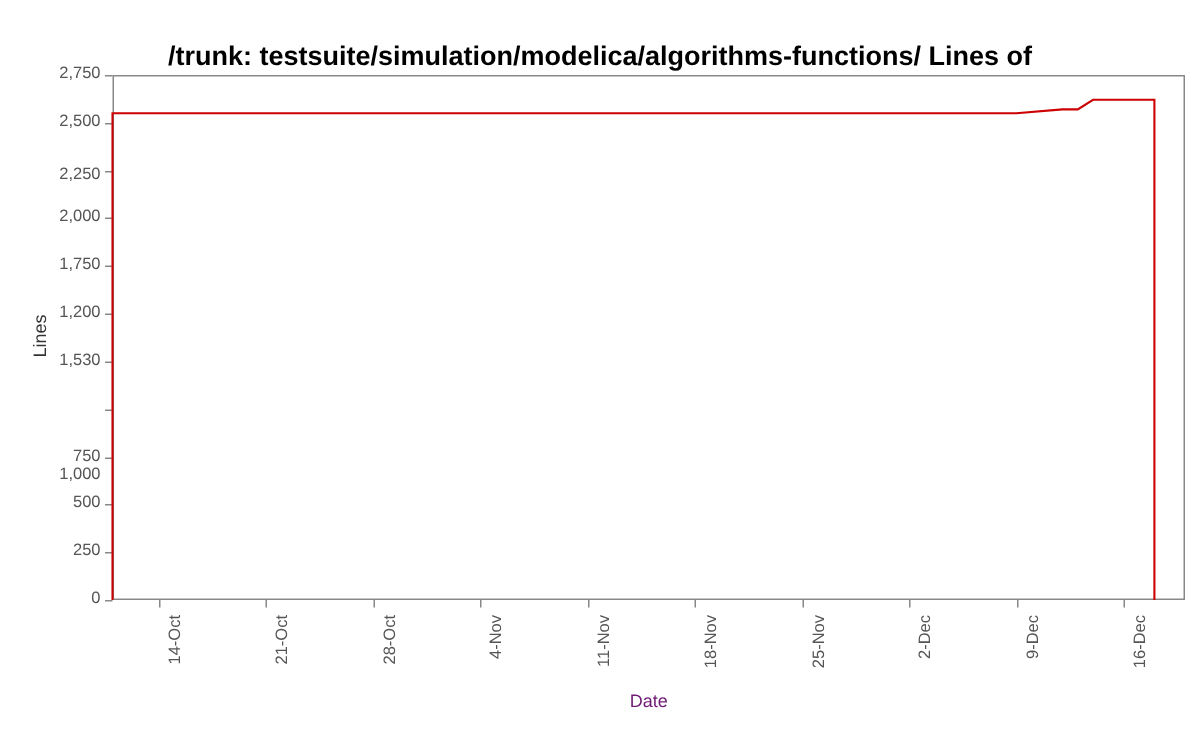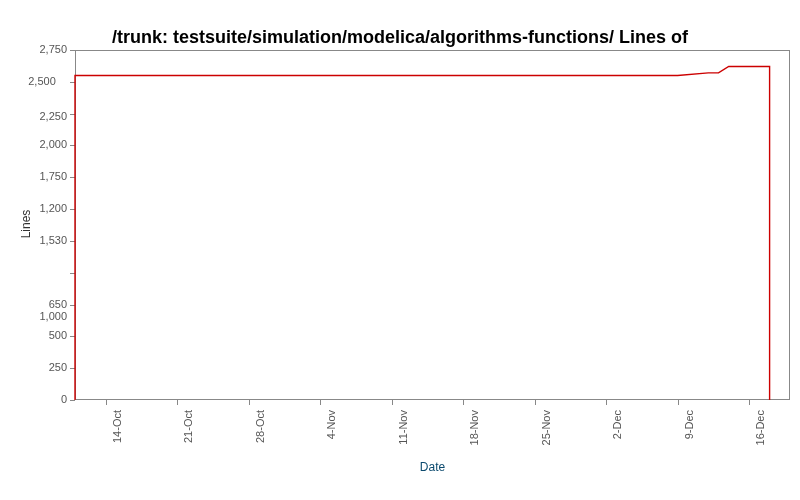--- a/index.html
+++ b/index.html
@@ -4,56 +4,56 @@
 <style>
   * { margin: 0; padding: 0; box-sizing: border-box; }
   body { font-family: Arial, sans-serif; background: #fff; width: 800px; height: 500px; position: relative; }
   .title { text-align: center; font-weight: bold; font-size: 18px; padding-top: 6px; line-height: 1.2; margin-top: 21px; }
   .plot-area { position: absolute; border: 1px solid #888; background: #fff; }
   .ytick { position: absolute; font-size: 11px; color: #555; text-align: right; }
   .ytick-mark { position: absolute; background: #888; height: 1px; }
   .xtick { position: absolute; font-size: 11px; color: #555; transform: rotate(-90deg); transform-origin: right top; white-space: nowrap; text-align: right; }
   .xtick-mark { position: absolute; background: #888; width: 1px; }
   .ylabel { position: absolute; transform: rotate(-90deg); transform-origin: center; font-size: 12px; color: #333; }
-  .xlabel { position: absolute; font-size: 12px; color: #0c4a6e; text-align: center; }
+  .xlabel { position: absolute; font-size: 12px; color: #701a75; text-align: center; }
   svg.line { position: absolute; top: 0; left: 0; }
 </style>
 </head>
 <body>
 
 <div class="title">
   <span>/trunk: testsuite/simulation/modelica/algorithms-functions/ Lines of</span><br>
   <span>Code</span>
 </div>
 
 <div id="plot" class="plot-area" style="left: 75px; top: 50px; width: 715px; height: 350px;"></div>
 <div id="ylabel" class="ylabel" style="left: 12px; top: 217px;">Lines</div>
 <div id="xlabel" class="xlabel" style="left: 75px; width: 715px; top: 460px;">Date</div>
 
 <div class="ytick" style="right: 733px; top: 393px; width: 50px;">0</div>
 <div class="ytick-mark" style="left: 70px; top: 400px; width: 5px;"></div>
 <div class="ytick" style="right: 733px; top: 361.182px; width: 50px;">250</div>
 <div class="ytick-mark" style="left: 70px; top: 368.182px; width: 5px;"></div>
 <div class="ytick" style="right: 733px; top: 329.364px; width: 50px;">500</div>
 <div class="ytick-mark" style="left: 70px; top: 336.364px; width: 5px;"></div>
-<div class="ytick" style="right: 733px; top: 297.545px; width: 50px;">650</div>
+<div class="ytick" style="right: 733px; top: 297.545px; width: 50px;">750</div>
 <div class="ytick-mark" style="left: 70px; top: 304.545px; width: 5px;"></div>
 <div class="ytick" style="right: 733px; top: 265.727px; width: 50px; margin-top: 44px;">1,000</div>
 <div class="ytick-mark" style="left: 70px; top: 272.727px; width: 5px;"></div>
 <div class="ytick" style="right: 733px; top: 233.909px; width: 50px;">1,530</div>
 <div class="ytick-mark" style="left: 70px; top: 240.909px; width: 5px;"></div>
 <div class="ytick" style="right: 733px; top: 202.091px; width: 50px;">1,200</div>
 <div class="ytick-mark" style="left: 70px; top: 209.091px; width: 5px;"></div>
 <div class="ytick" style="right: 733px; top: 170.273px; width: 50px;">1,750</div>
 <div class="ytick-mark" style="left: 70px; top: 177.273px; width: 5px;"></div>
 <div class="ytick" style="right: 733px; top: 138.455px; width: 50px;">2,000</div>
 <div class="ytick-mark" style="left: 70px; top: 145.455px; width: 5px;"></div>
 <div class="ytick" style="right: 733px; top: 110px; width: 50px;">2,250</div>
 <div class="ytick-mark" style="left: 70px; top: 113.636px; width: 5px;"></div>
-<div class="ytick" style="right: 733px; top: 74.8182px; width: 50px; text-align: center;">2,500</div>
+<div class="ytick" style="right: 733px; top: 74.8182px; width: 50px;">2,500</div>
 <div class="ytick-mark" style="left: 70px; top: 81.8182px; width: 5px;"></div>
 <div class="ytick" style="right: 733px; top: 43px; width: 50px;">2,750</div>
 <div class="ytick-mark" style="left: 70px; top: 50px; width: 5px;"></div>
 <div class="xtick-mark" style="left: 105.643px; top: 400px; height: 5px;"></div>
 <div class="xtick" style="left: 55.6429px; top: 410px; width: 55px; transform-origin: right top;">14-Oct</div>
 <div class="xtick-mark" style="left: 177.143px; top: 400px; height: 5px;"></div>
 <div class="xtick" style="left: 127.143px; top: 410px; width: 55px; transform-origin: right top;">21-Oct</div>
 <div class="xtick-mark" style="left: 248.643px; top: 400px; height: 5px;"></div>
 <div class="xtick" style="left: 198.643px; top: 410px; width: 55px; transform-origin: right top;">28-Oct</div>
 <div class="xtick-mark" style="left: 320.143px; top: 400px; height: 5px;"></div>

